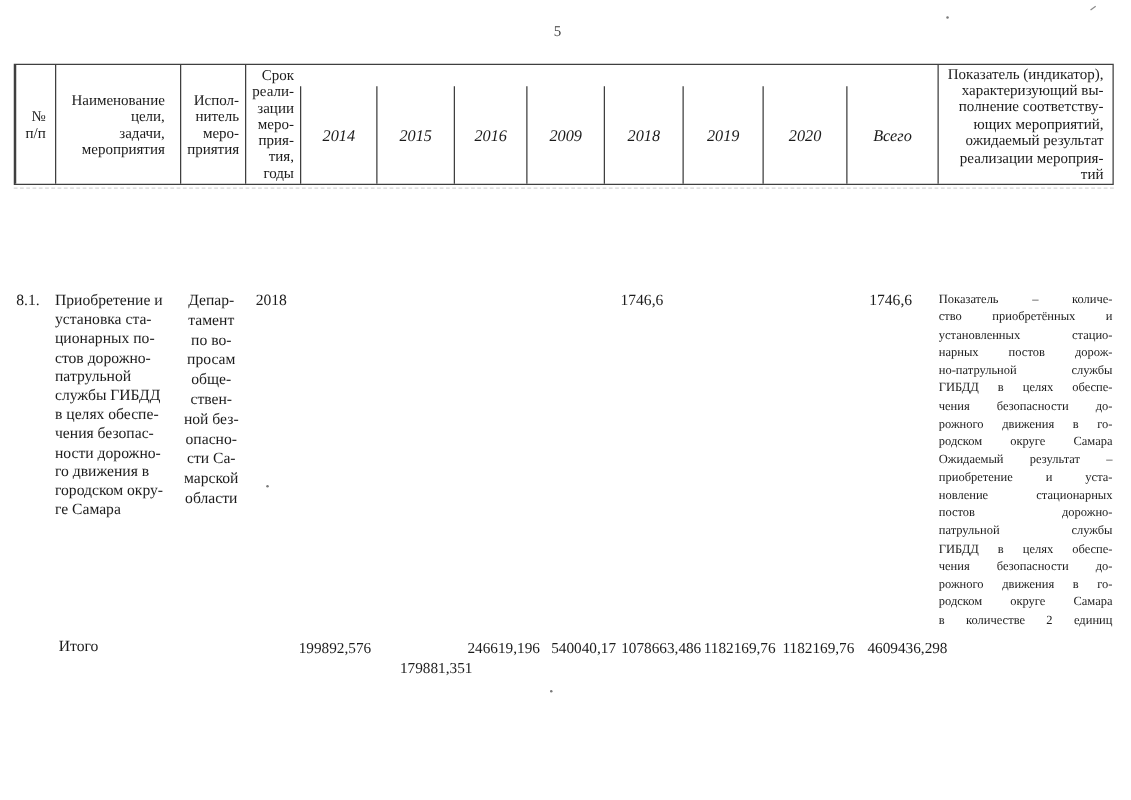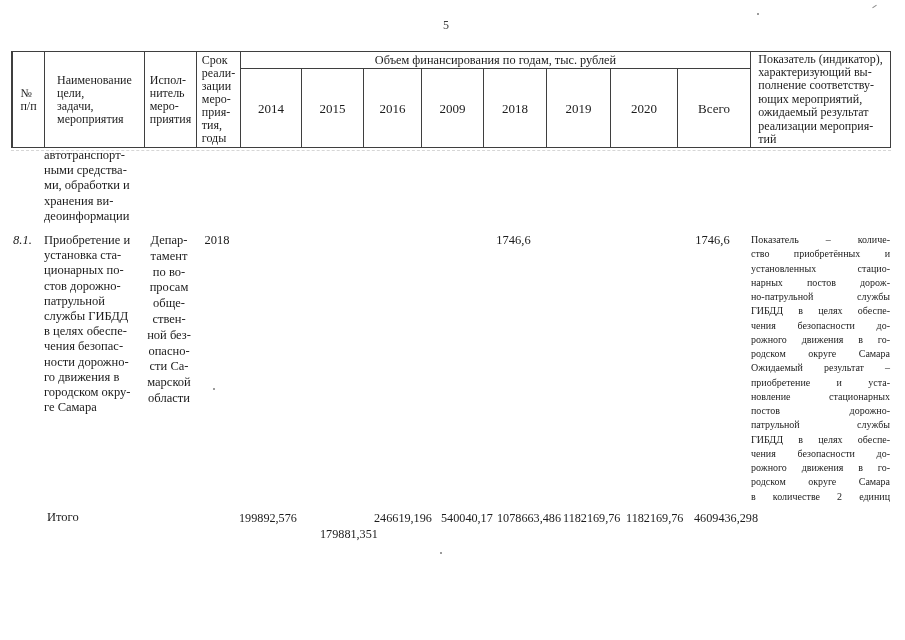--- a/index.html
+++ b/index.html
@@ -22,45 +22,45 @@
     position:absolute; left:11px; top:51px;
     width:880px; height:97px;
     display:grid;
     grid-template-columns:32px 100px 52px 44px 61px 62px 58px 62px 63px 64px 67px 73px 1fr;
     grid-template-rows:17px 1fr;
     border:1px solid #3f3f3f;
     font-size:12px; line-height:13px;
   }
   .thead .cell {
     display:flex; align-items:center; justify-content:center;
-    text-align:left; white-space:pre-line;
+    text-align:right; white-space:pre-line;
     border-left:1px solid #3f3f3f;
     padding:0 2px;
   }
   .c-num  { grid-area:1/1/3/2; border-left:none; }
   .c-name { grid-area:1/2/3/3; }
   .c-exec { grid-area:1/3/3/4; }
   .c-term { grid-area:1/4/3/5; }
   .c-fin  { grid-area:1/5/2/13; border-bottom:1px solid #3f3f3f; font-size:12.3px; }
   .c-y1 { grid-area:2/5/3/6; }  .c-y2 { grid-area:2/6/3/7; }
   .c-y3 { grid-area:2/7/3/8; }  .c-y4 { grid-area:2/8/3/9; }
   .c-y5 { grid-area:2/9/3/10; } .c-y6 { grid-area:2/10/3/11; }
   .c-y7 { grid-area:2/11/3/12; }.c-y8 { grid-area:2/12/3/13; }
-  .c-y1,.c-y2,.c-y3,.c-y4,.c-y5,.c-y6,.c-y7,.c-y8 { font-size:13px; }
+  .c-y1,.c-y2,.c-y3,.c-y4,.c-y5,.c-y6,.c-y7,.c-y8 { font-size:13px;font-style:italic; }
   .c-ind  { grid-area:1/13/3/14; font-size:12px; line-height:13.4px; }
 
   .header-ghost-line {
     position:absolute; left:11px; top:150px; width:880px; height:0;
     border-top:1px dashed #b5b5b5; opacity:.55;
   }
 
   
   .tb { position:absolute; white-space:pre-line; font-size:12.5px; line-height:15.2px; }
   .cont-name  { left:44px;  top:148px; width:102px; }
-  .r81-num    { left:13px;  top:233px;font-style:italic; }
+  .r81-num    { left:13px;  top:233px; }
   .r81-name   { left:44px;  top:233px; width:103px; }
   .r81-exec   { left:143px; top:233px; width:52px;  text-align:center; line-height:15.8px; }
   .r81-term   { left:195px; top:233px; width:44px;  text-align:center; }
   .r81-v2018  { left:482px; top:233px; width:63px;  text-align:center; }
   .r81-vtotal { left:676px; top:233px; width:73px;  text-align:center; }
   .r81-ind    {
     left:751px; top:233px; width:139px;
     font-size:10px; line-height:14.25px;
     text-align:justify; text-align-last:justify;
   }
@@ -98,44 +98,38 @@
 нитель
 меро-
 приятия</div>
     <div class="cell c-term">Срок
 реали-
 зации
 меро-
 прия-
 тия,
 годы</div>
-    <div class="cell c-fin">Объем финансирования по годам, тыс. рублей</div>
     <div class="cell c-y1">2014</div>
     <div class="cell c-y2">2015</div>
     <div class="cell c-y3">2016</div>
     <div class="cell c-y4">2009</div>
     <div class="cell c-y5">2018</div>
     <div class="cell c-y6">2019</div>
     <div class="cell c-y7">2020</div>
     <div class="cell c-ind">Показатель (индикатор),
 характеризующий вы-
 полнение соответству-
 ющих мероприятий,
 ожидаемый результат
 реализации мероприя-
 тий</div>
     <div class="cell c-y8">Всего</div>
   </div>
   <div class="header-ghost-line"></div>
 
-  <div class="tb cont-name">автотранспорт-
-ными средства-
-ми, обработки и
-хранения ви-
-деоинформации</div>
 
   <div class="tb r81-num">8.1.</div>
   <div class="tb r81-name">Приобретение и
 установка ста-
 ционарных по-
 стов дорожно-
 патрульной
 службы ГИБДД
 в целях обеспе-
 чения безопас-

